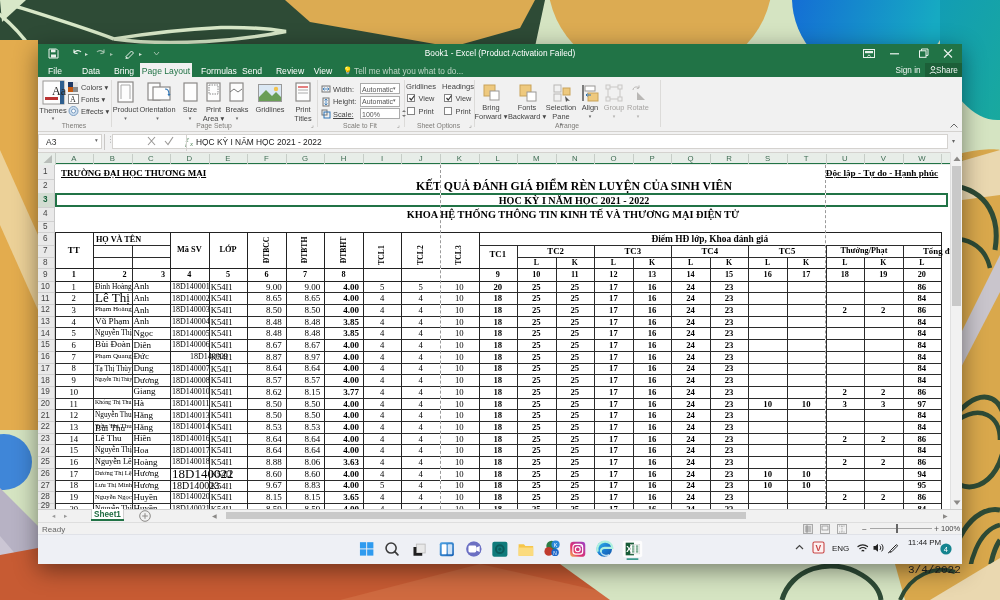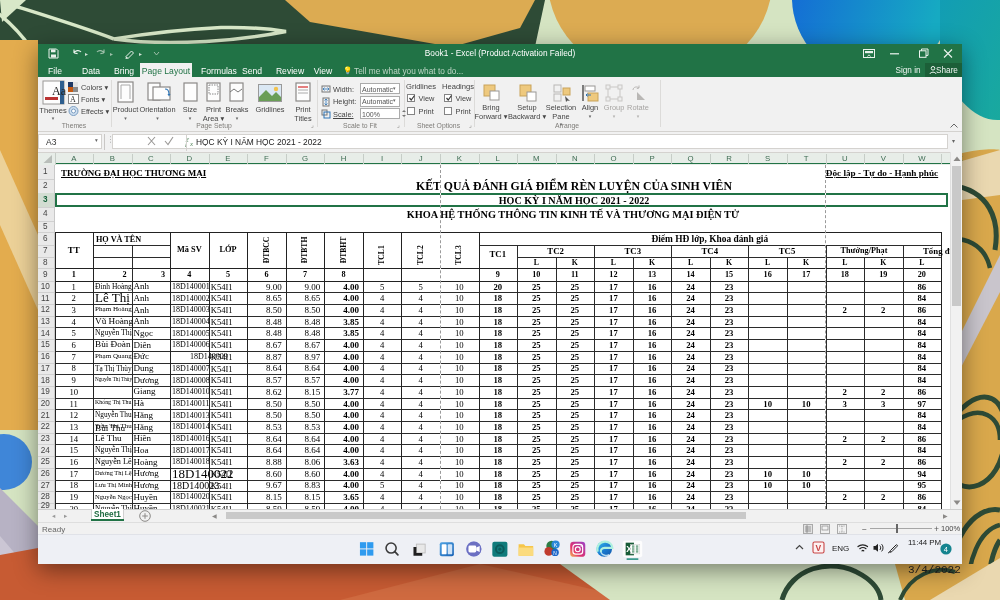--- a/index.html
+++ b/index.html
@@ -235,21 +235,21 @@
 <svg width="18" height="18" viewBox="0 0 18 18" style="position:absolute;left:483.0px;top:84.0px">
     <rect x="1" y="1" width="11" height="11" fill="#eec97e" stroke="#c9a35a"></rect>
     <rect x="7" y="7" width="9" height="9" fill="#fff" stroke="#9a9896"></rect>
   </svg>
 <div style="position:absolute;top:103.0px;font-size:7.4px;line-height:9.4px;color:#444;left:471.0px;width:40.0px;text-align:center;white-space:nowrap;">Bring</div>
 <div style="position:absolute;top:112.0px;font-size:7.4px;line-height:9.4px;color:#444;left:467.0px;width:48.0px;text-align:center;white-space:nowrap;">Forward ▾</div>
 <svg width="18" height="18" viewBox="0 0 18 18" style="position:absolute;left:519.0px;top:84.0px">
     <rect x="1" y="1" width="11" height="11" fill="#eec97e" stroke="#c9a35a"></rect>
     <rect x="8" y="8" width="9" height="9" fill="#fff" stroke="#9a9896"></rect>
   </svg>
-<div style="position:absolute;top:103.0px;font-size:7.4px;line-height:9.4px;color:#444;left:507.0px;width:40.0px;text-align:center;white-space:nowrap;">Setup</div>
+<div style="position:absolute;top:103.0px;font-size:7.4px;line-height:9.4px;color:#444;left:507.0px;width:40.0px;text-align:center;white-space:nowrap;">Fonts</div>
 <div style="position:absolute;top:112.0px;font-size:7.4px;line-height:9.4px;color:#444;left:501.0px;width:52.0px;text-align:center;white-space:nowrap;">Backward ▾</div>
 <svg width="18" height="18" viewBox="0 0 18 18" style="position:absolute;left:553.0px;top:84.0px">
     <rect x="1" y="1" width="7" height="7" fill="none" stroke="#b9b7b5"></rect>
     <rect x="1" y="10" width="7" height="7" fill="none" stroke="#b9b7b5"></rect>
     <rect x="10" y="4" width="7" height="7" fill="#eec97e" stroke="#c9a35a"></rect>
     <path d="M12 12 L17 17 L14.5 16.5 L13 18 Z" fill="#555"></path>
   </svg>
 <div style="position:absolute;top:103.0px;font-size:7.4px;line-height:9.4px;color:#444;left:537.0px;width:48.0px;text-align:center;white-space:nowrap;">Selection</div>
 <div style="position:absolute;top:112.0px;font-size:7.4px;line-height:9.4px;color:#444;left:546.0px;width:30.0px;text-align:center;white-space:nowrap;">Pane</div>
 <div style="position:absolute;top:121.0px;font-size:5.0px;line-height:7.0px;color:#666;left:557.0px;width:8.0px;text-align:center;white-space:nowrap;">▾</div>
@@ -607,21 +607,21 @@
 <div style="position:absolute;top:304.9px;font-size:8.7px;line-height:10.7px;color:#000;font-family:'Liberation Serif',serif;font-weight:bold;left:517.1px;width:38.5px;text-align:center;white-space:nowrap;">25</div>
 <div style="position:absolute;top:304.9px;font-size:8.7px;line-height:10.7px;color:#000;font-family:'Liberation Serif',serif;font-weight:bold;left:555.6px;width:38.5px;text-align:center;white-space:nowrap;">25</div>
 <div style="position:absolute;top:304.9px;font-size:8.7px;line-height:10.7px;color:#000;font-family:'Liberation Serif',serif;font-weight:bold;left:594.2px;width:38.5px;text-align:center;white-space:nowrap;">17</div>
 <div style="position:absolute;top:304.9px;font-size:8.7px;line-height:10.7px;color:#000;font-family:'Liberation Serif',serif;font-weight:bold;left:632.8px;width:38.5px;text-align:center;white-space:nowrap;">16</div>
 <div style="position:absolute;top:304.9px;font-size:8.7px;line-height:10.7px;color:#000;font-family:'Liberation Serif',serif;font-weight:bold;left:671.3px;width:38.5px;text-align:center;white-space:nowrap;">24</div>
 <div style="position:absolute;top:304.9px;font-size:8.7px;line-height:10.7px;color:#000;font-family:'Liberation Serif',serif;font-weight:bold;left:709.8px;width:38.5px;text-align:center;white-space:nowrap;">23</div>
 <div style="position:absolute;top:304.9px;font-size:8.7px;line-height:10.7px;color:#000;font-family:'Liberation Serif',serif;font-weight:bold;left:825.5px;width:38.5px;text-align:center;white-space:nowrap;">2</div>
 <div style="position:absolute;top:304.9px;font-size:8.7px;line-height:10.7px;color:#000;font-family:'Liberation Serif',serif;font-weight:bold;left:864.0px;width:38.5px;text-align:center;white-space:nowrap;">2</div>
 <div style="position:absolute;top:304.9px;font-size:8.7px;line-height:10.7px;color:#000;font-family:'Liberation Serif',serif;font-weight:bold;left:902.6px;width:38.5px;text-align:center;white-space:nowrap;">86</div>
 <div style="position:absolute;top:316.6px;font-size:8.7px;line-height:10.7px;color:#000;font-family:'Liberation Serif',serif;left:54.5px;width:38.5px;text-align:center;white-space:nowrap;">4</div>
-<div style="position:absolute;left:95.0px;top:315.8px;width:37.5px;height:11px;overflow:hidden;font-size:9.2px;line-height:11.2px;font-family:'Liberation Serif',serif;color:#000;white-space:nowrap;">Vũ Hoàng</div>
+<div style="position:absolute;left:95.0px;top:315.8px;width:37.5px;height:11px;overflow:hidden;font-size:9.2px;line-height:11.2px;font-family:'Liberation Serif',serif;color:#000;white-space:nowrap;">Vũ Phạm</div>
 <div style="position:absolute;top:316.3px;font-size:9.0px;line-height:11.0px;color:#000;font-family:'Liberation Serif',serif;left:133.6px;white-space:nowrap;">Anh</div>
 <div style="position:absolute;top:317.0px;font-size:8.0px;line-height:10.0px;color:#000;font-family:'Liberation Serif',serif;left:172.1px;white-space:nowrap;">18D140004</div>
 <div style="position:absolute;top:316.8px;font-size:8.6px;line-height:10.6px;color:#000;font-family:'Liberation Serif',serif;left:210.7px;white-space:nowrap;">K54I1</div>
 <div style="position:absolute;top:316.6px;font-size:9.0px;line-height:11.0px;color:#000;font-family:'Liberation Serif',serif;left:247.8px;width:34.0px;text-align:right;white-space:nowrap;">8.48</div>
 <div style="position:absolute;top:316.6px;font-size:9.0px;line-height:11.0px;color:#000;font-family:'Liberation Serif',serif;left:286.3px;width:34.0px;text-align:right;white-space:nowrap;">8.48</div>
 <div style="position:absolute;top:316.6px;font-size:9.0px;line-height:11.0px;color:#000;font-family:'Liberation Serif',serif;font-weight:bold;left:324.9px;width:34.0px;text-align:right;white-space:nowrap;">3.85</div>
 <div style="position:absolute;top:316.6px;font-size:8.7px;line-height:10.7px;color:#000;font-family:'Liberation Serif',serif;left:362.9px;width:38.5px;text-align:center;white-space:nowrap;">4</div>
 <div style="position:absolute;top:316.6px;font-size:8.7px;line-height:10.7px;color:#000;font-family:'Liberation Serif',serif;left:401.4px;width:38.5px;text-align:center;white-space:nowrap;">4</div>
 <div style="position:absolute;top:316.6px;font-size:8.7px;line-height:10.7px;color:#000;font-family:'Liberation Serif',serif;left:440.0px;width:38.5px;text-align:center;white-space:nowrap;">10</div>
 <div style="position:absolute;top:316.6px;font-size:8.7px;line-height:10.7px;color:#000;font-family:'Liberation Serif',serif;font-weight:bold;left:478.5px;width:38.5px;text-align:center;white-space:nowrap;">18</div>

